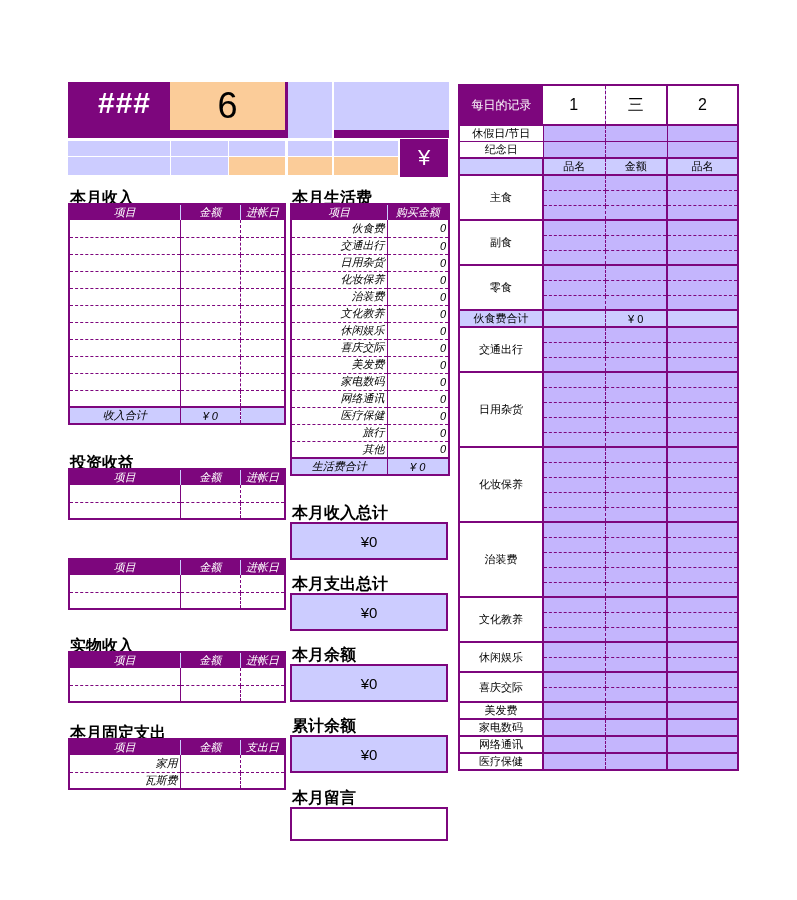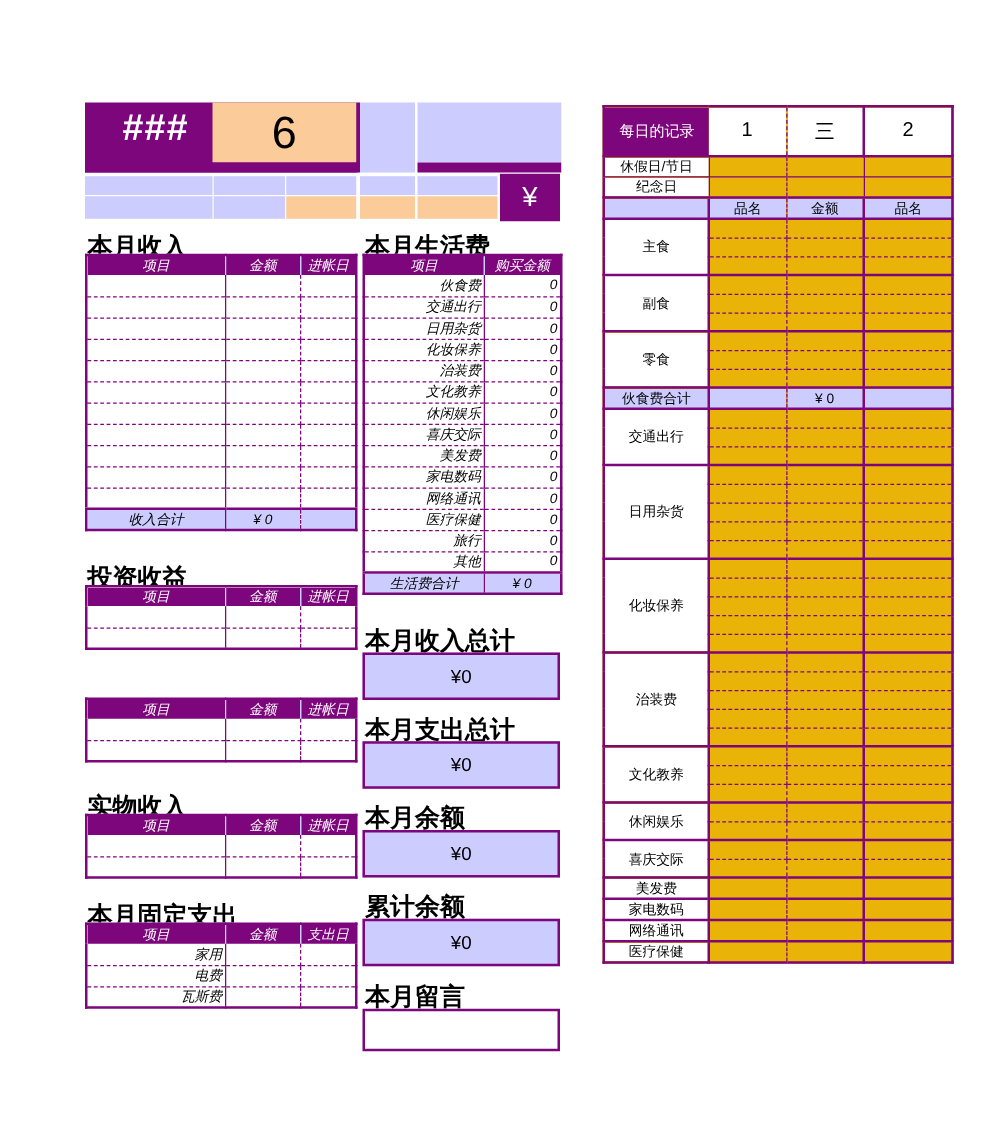--- a/index.html
+++ b/index.html
@@ -18,21 +18,21 @@
   
   .abs { position: absolute; box-sizing: border-box; }
 
   .purple-fill { background: #7D067D; }
   .lav-fill    { background: #CCCCFF; }
   .peach-fill  { background: #FBCC99; }
 
   
   .caption {
     position: absolute;
-    font-size: 20px;
+    font-size: 16px;
     font-weight: bold;
     color: #000;
     letter-spacing: 0px;
     white-space: nowrap;
     line-height: 16px;
   }
 
   
   table.grid {
     position: absolute;
@@ -124,22 +124,21 @@
     box-sizing: border-box;
   }
 
   
   table.daily {
     position: absolute;
     border-collapse: collapse;
     table-layout: fixed;
     font-size: 11px;
     color: #000;
-    background: #eab308;
-    margin-left: 24px;
+    background: #c4b5fd;
   }
   table.daily td {
     box-sizing: border-box;
     padding: 0 2px;
     overflow: hidden;
     white-space: nowrap;
     font-weight: normal;
   }
   .d-title {
     background: #7D067D; color: #fff; text-align: center;
@@ -353,25 +352,20 @@
         <td>项目</td>
         <td>金额</td>
         <td>支出日</td>
       </tr>
       <tr class="dashrow">
         <td class="vsolid">家用</td>
         <td class="vdash"></td>
         <td></td>
       </tr>
       <tr class="dashrow">
-        <td class="vsolid">电费</td>
-        <td class="vdash"></td>
-        <td></td>
-      </tr>
-      <tr class="dashrow">
         <td class="vsolid">瓦斯费</td>
         <td class="vdash"></td>
         <td></td>
       </tr>
     </tbody>
   </table>
 
   <div class="caption" style="left:292px; top:190px;">本月生活费</div>
   <table class="grid outer" style="left:290px; top:203px; width:158px;">
     <colgroup>

